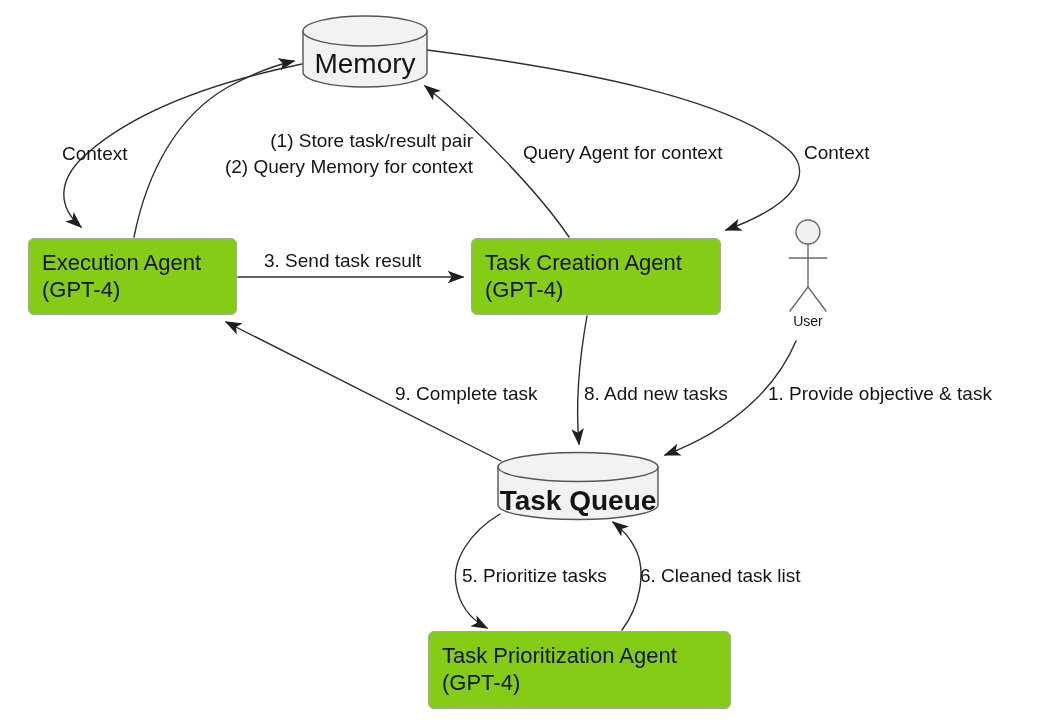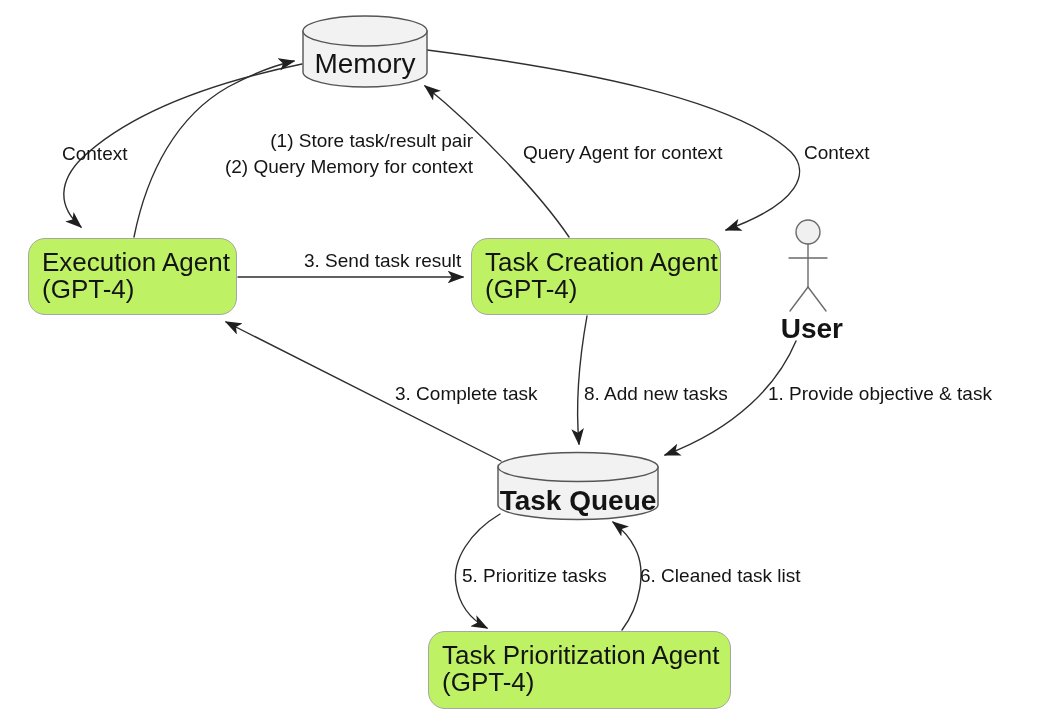--- a/index.html
+++ b/index.html
@@ -9,42 +9,41 @@
     background:#ffffff;
     font-family:"Liberation Sans", sans-serif;
     color:#141414;
     overflow:hidden;
   }
   .canvas svg.wires {
     position:absolute; left:0; top:0; width:1063px; height:720px;
   }
   .node-box {
     position:absolute;
-    background:#bef264;
+    background:#84cc16;
     border:1.5px solid #a6a6a6;
-    border-radius:17px;
+    border-radius:6px;
     box-sizing:border-box;
     padding:10px 10px 0 13px;
-    font-size:26px;
+    font-size:22px;
     line-height:27px;
     white-space:nowrap;
   }
   .node-line { display:block; }
   .cyl-label {
     position:absolute;
     font-size:28px;
     text-align:center;
     white-space:nowrap;
   }
   .actor-label {
     position:absolute;
-    font-size:28px;
-    text-align:right;
+    font-size:14px;
+    text-align:center;
     white-space:nowrap;
-    font-weight:bold;
   }
   .edge-label {
     position:absolute;
     font-size:19px;
     line-height:26px;
     white-space:nowrap;
   }
   .edge-label.centered { text-align:right; }
 </style>
 </head>
@@ -116,23 +115,23 @@
 
   <div class="edge-label centered" style="left:173px; top:128px; width:300px;">
     <span class="node-line">(1) Store task/result pair</span>
     <span class="node-line">(2) Query Memory for context</span>
   </div>
 
   <div class="edge-label" style="left:523px; top:140px;">Query Agent for context</div>
 
   <div class="edge-label" style="left:804px; top:140px;">Context</div>
 
-  <div class="edge-label" style="left:264px; top:248px;margin-left:40px;">3. Send task result</div>
+  <div class="edge-label" style="left:264px; top:248px;">3. Send task result</div>
 
-  <div class="edge-label" style="left:395px; top:381px;">3. Complete task</div>
+  <div class="edge-label" style="left:395px; top:381px;">9. Complete task</div>
 
   <div class="edge-label" style="left:584px; top:381px;">8. Add new tasks</div>
 
   <div class="edge-label" style="left:768px; top:381px;">1. Provide objective &amp; task</div>
 
   <div class="edge-label" style="left:462px; top:563px;">5. Prioritize tasks</div>
 
   <div class="edge-label" style="left:640px; top:563px;">6. Cleaned task list</div>
 
 </div>

